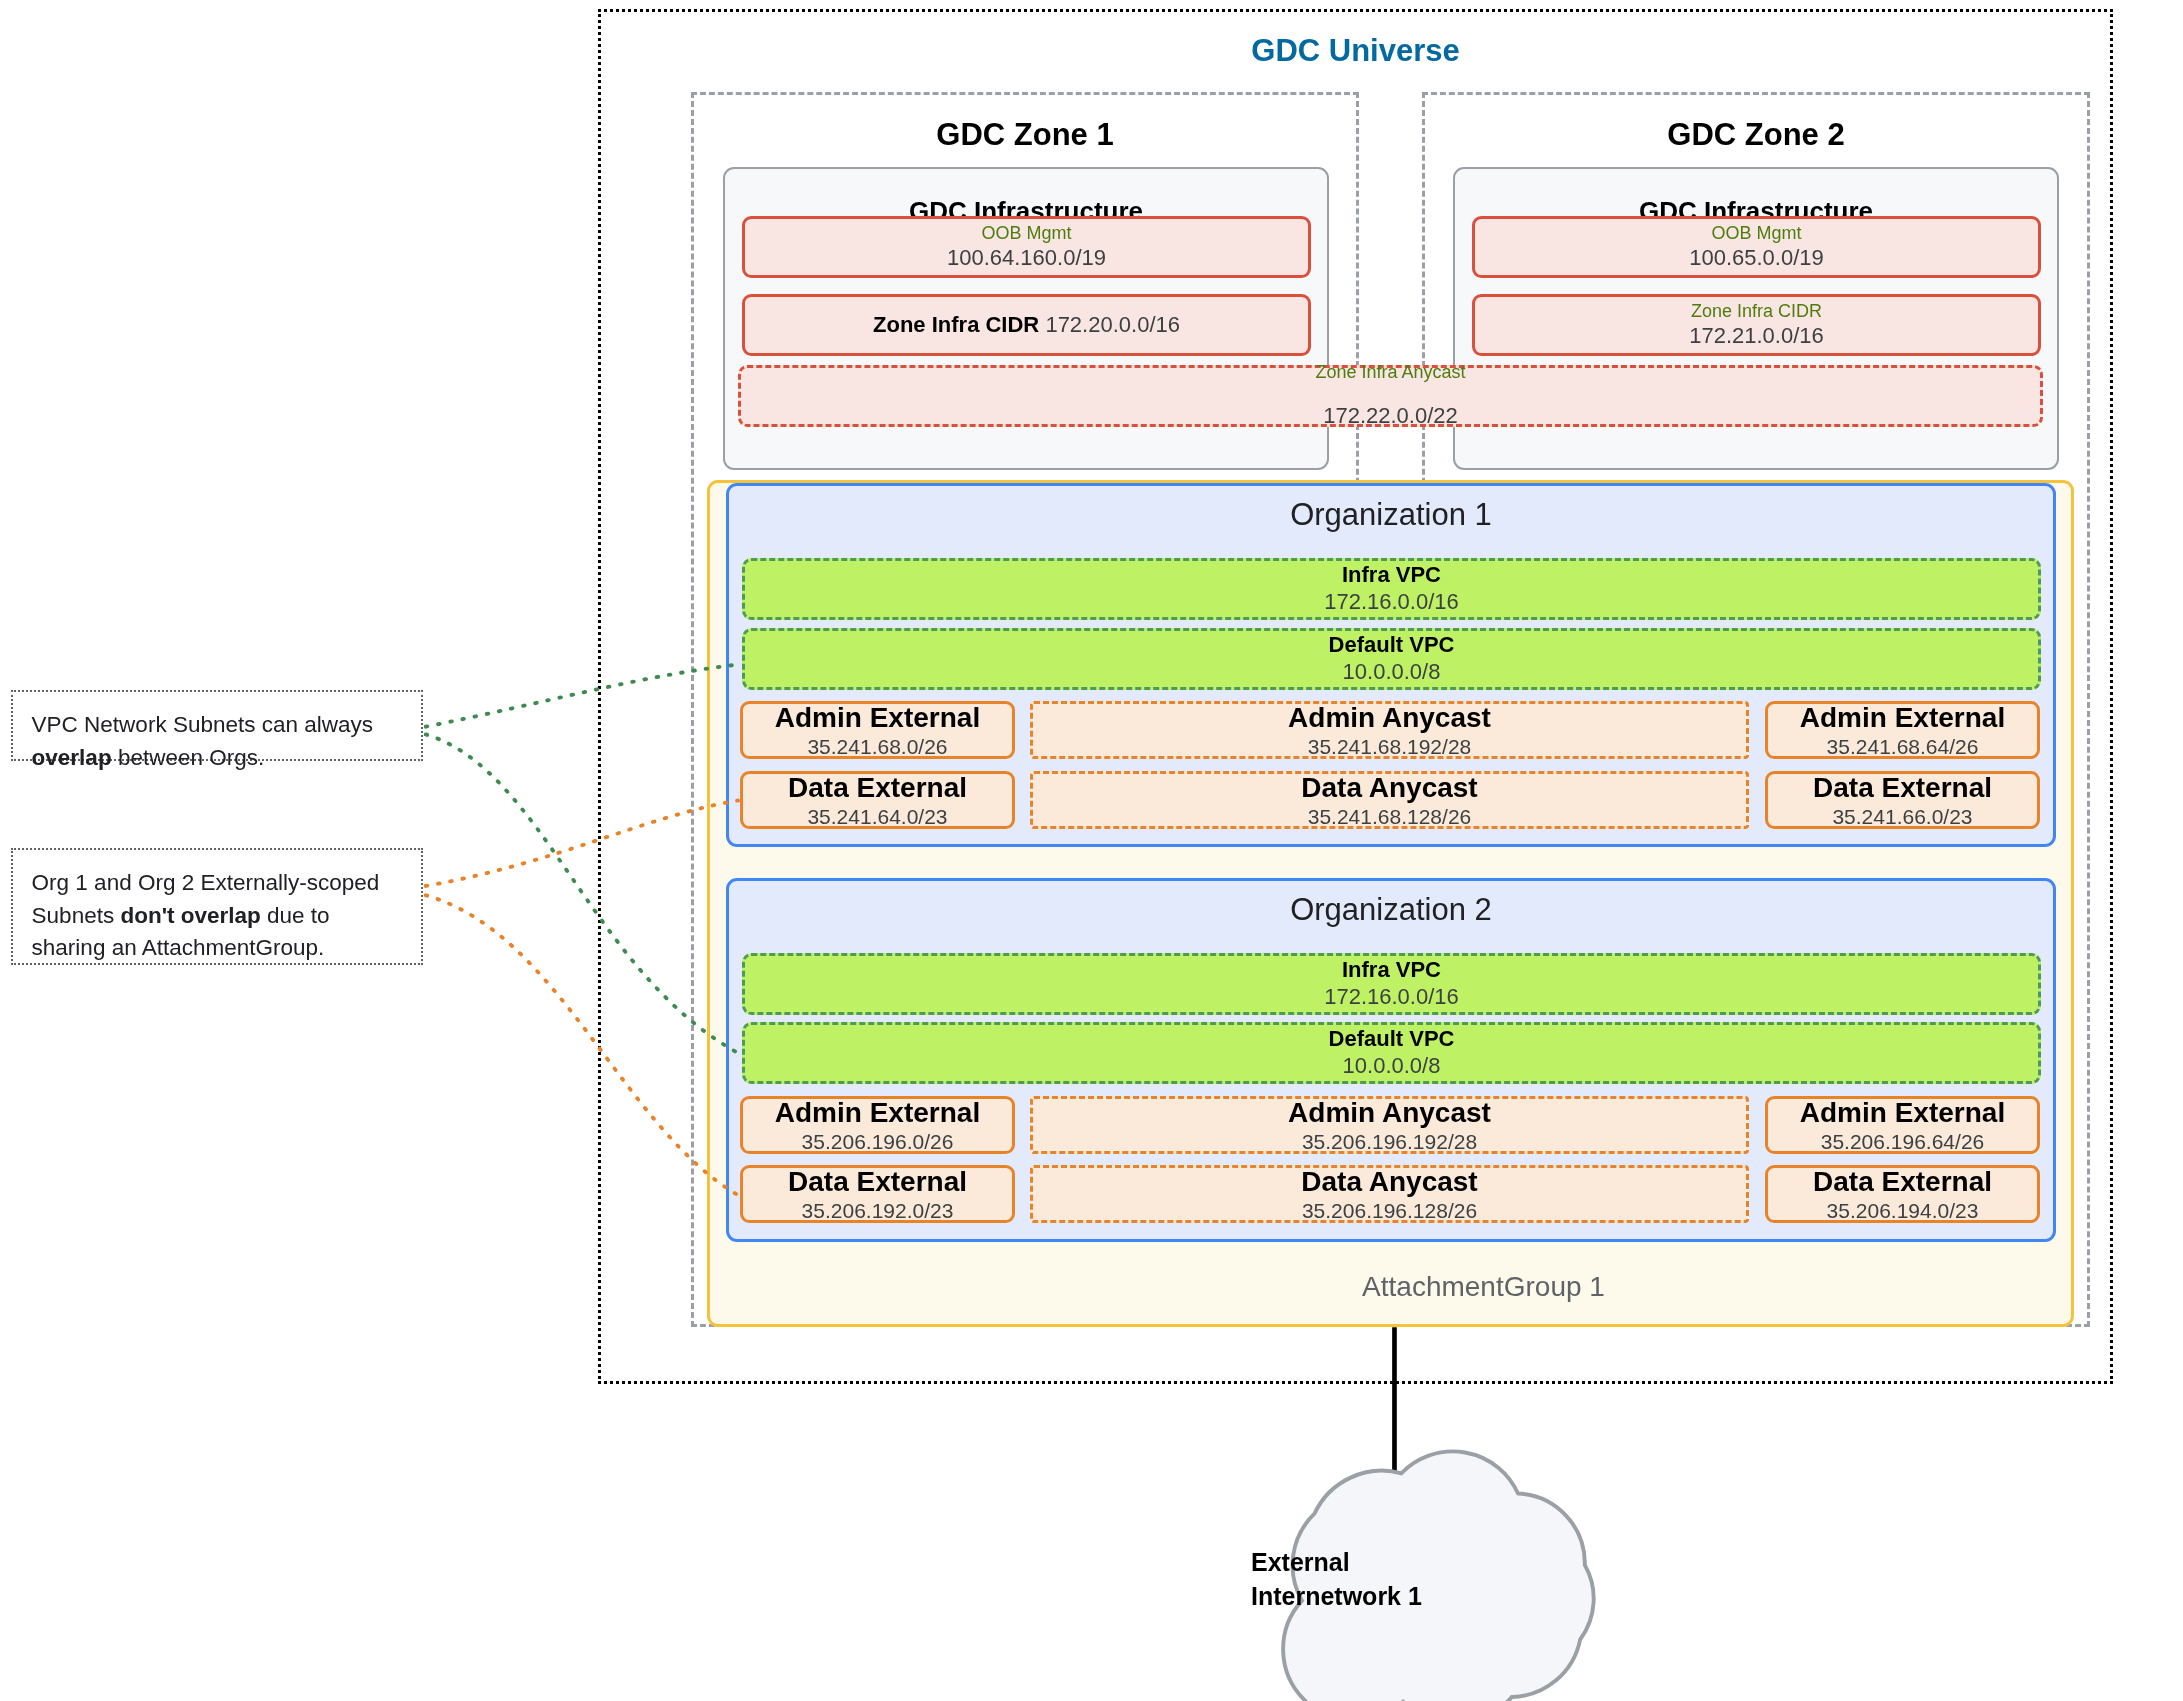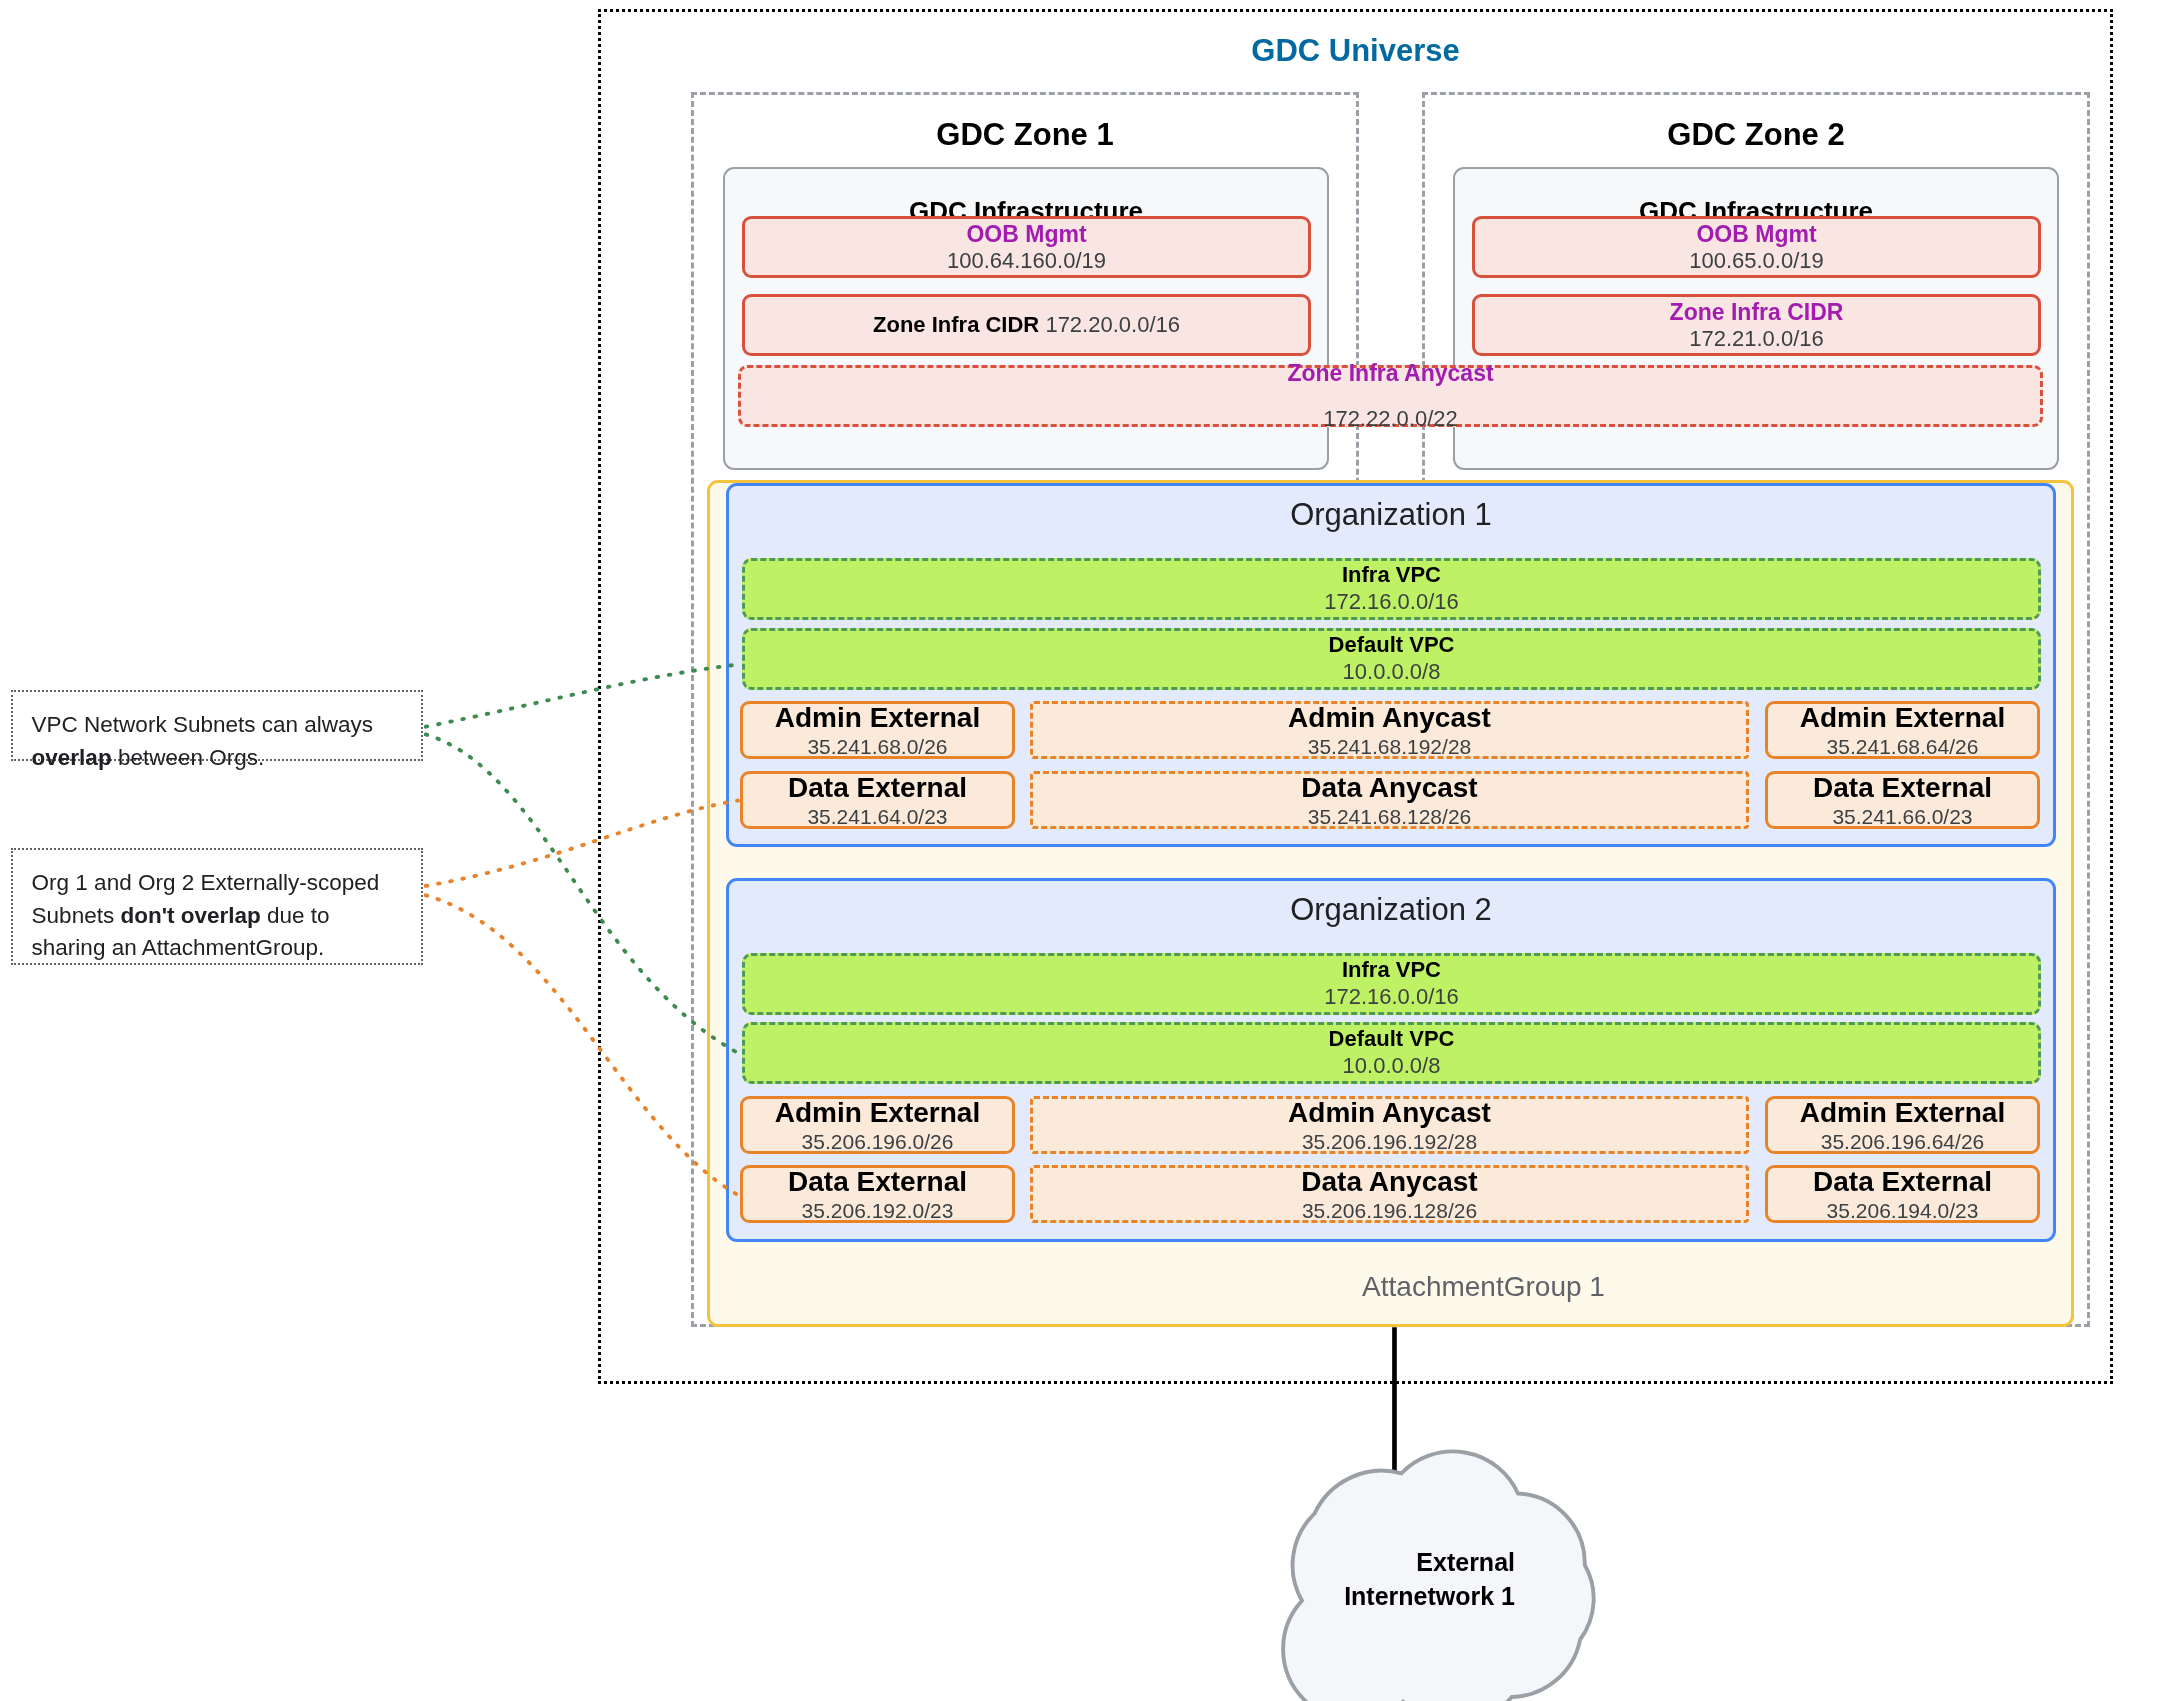--- a/index.html
+++ b/index.html
@@ -30,21 +30,21 @@
   .infra-title{top:177px;width:606px;text-align:center;
                font-size:26px;font-weight:bold;color:#000;margin-top:19px;}
   #infra1-title{left:723px;}
   #infra2-title{left:1453px;}
 
   
   .redbox{background:#f9e6e3;border:3.1px solid #d9503c;border-radius:9.3px;
           display:flex;flex-direction:column;align-items:center;
           justify-content:center;}
   .redbox.dash{border-style:dashed;gap:19px;}
-  .redbox .t{font-size:23px;font-weight:bold;color:#a21caf;line-height:1.22;}
+  .redbox .t{font-size:18px;font-weight:normal;color:#4d7c0f;line-height:1.22;}
   .redbox .v{font-size:22px;color:#3c4043;line-height:1.22;}
   .redbox .inline{font-size:22px;color:#3c4043;line-height:1.22;}
   .redbox .inline b{color:#000;}
 
   #oob1{left:742px;top:216px;width:569px;height:62px;}
   #zic1{left:742px;top:294px;width:569px;height:62px;}
   #oob2{left:1472px;top:216px;width:569px;height:62px;}
   #zic2{left:1472px;top:294px;width:569px;height:62px;}
   #anycast-infra{left:738px;top:365px;width:1305px;height:62px;}
 
@@ -96,21 +96,21 @@
   #o2-da{left:1030px;top:1165px;width:719px;height:58px;}
   #o2-de-r{left:1765px;top:1165px;width:275px;height:58px;}
 
   
   .note{border:2.3px dotted #5f6368;background:#fff;
         padding:17px 18.6px;font-size:22.5px;color:#202124;line-height:1.45;}
   #note1{left:11px;top:690px;width:412px;height:71px;}
   #note2{left:11px;top:848px;width:412px;height:117px;}
 
   
-  #cloud-label{left:1251px;top:1546px;width:264px;text-align:right;
+  #cloud-label{left:1251px;top:1546px;width:264px;text-align:left;
                font-size:25px;font-weight:bold;color:#000;line-height:1.35;}
 
   svg.overlay{position:absolute;left:0;top:0;width:2183px;height:1702px;
               pointer-events:none;}
 </style>
 </head>
 <body>
 
 <div class="abs" id="universe"></div>
 <div class="abs" id="universe-title">GDC Universe</div>

